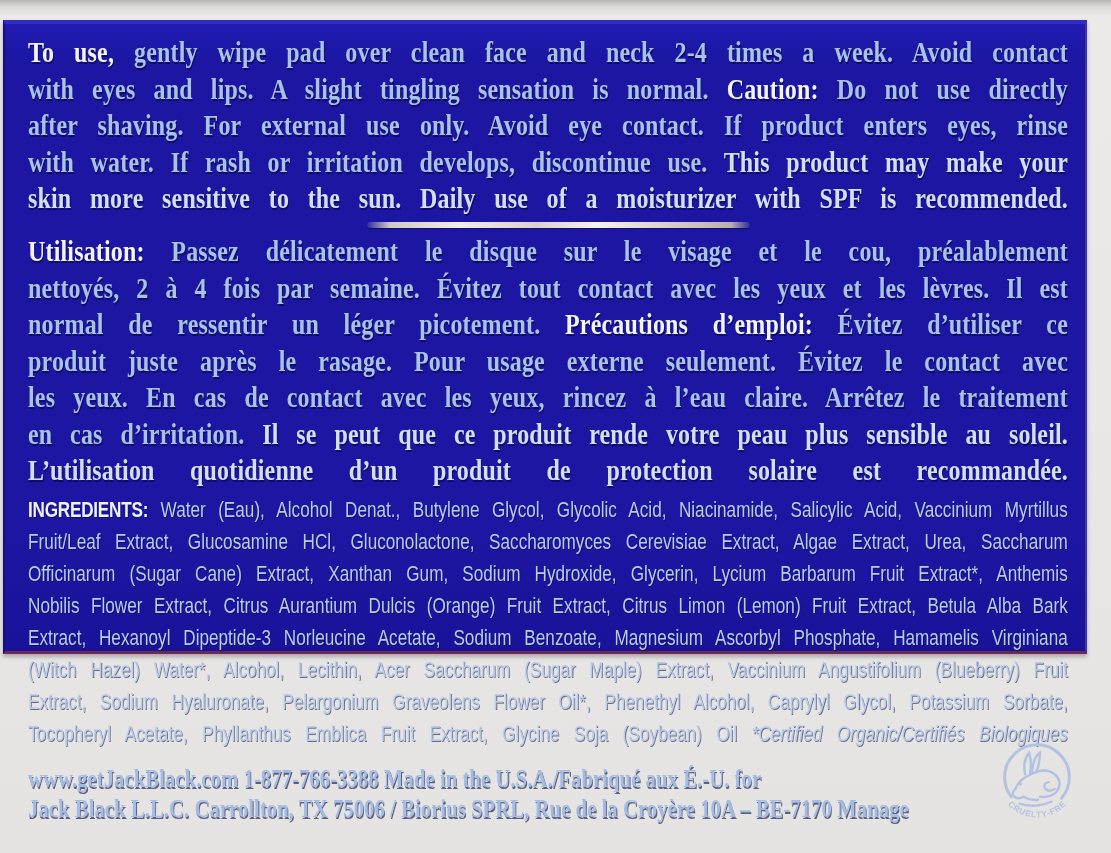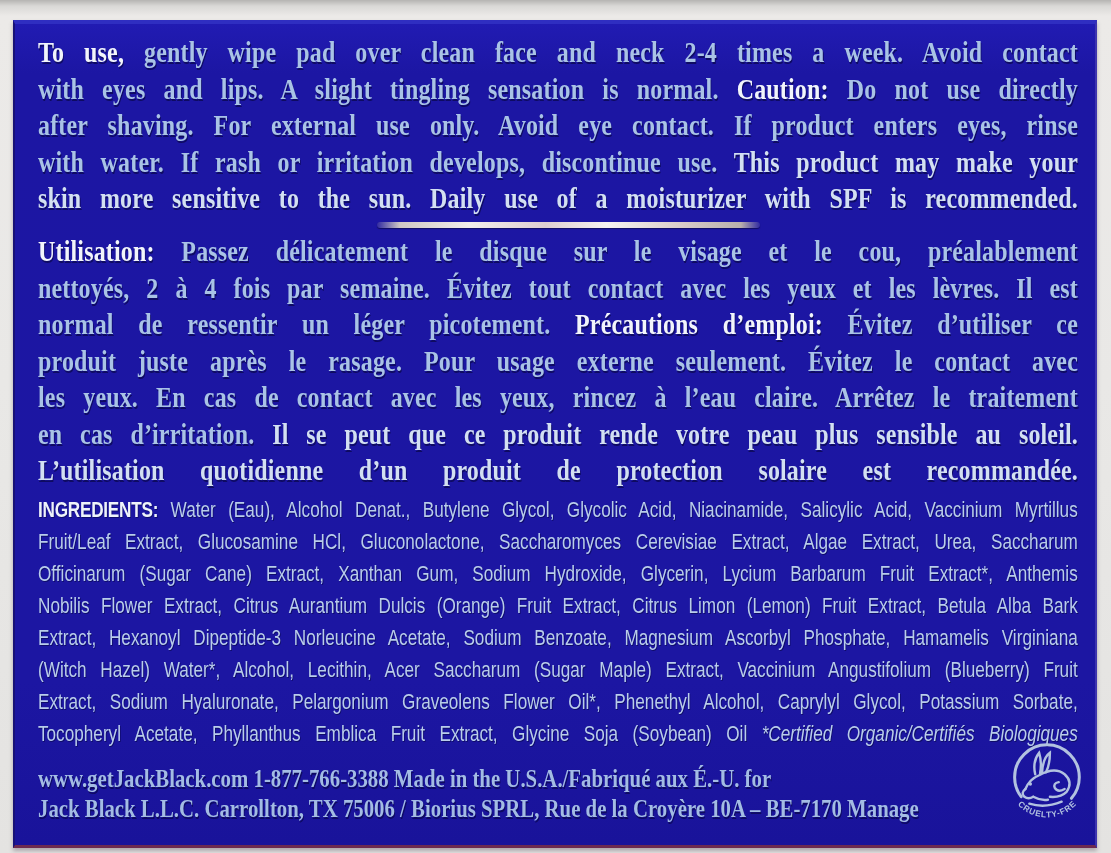--- a/index.html
+++ b/index.html
@@ -3,21 +3,21 @@
 <meta charset="utf-8">
 <style>
   html,body{margin:0;padding:0;}
   body{
     width:1111px;height:853px;overflow:hidden;
     font-family:"Liberation Serif", serif;
     background:linear-gradient(180deg,#b5b4b2 0px,#d9d8d6 6px,#eceae8 16px,#e9e8e6 45%,#e4e3e1 100%);
   }
   .stage{position:relative;width:1111px;height:853px;}
   .panel{
-    position:absolute;left:13px;top:20px;width:1084px;height:828px;
+    position:absolute;left:3px;top:20px;width:1084px;height:634px;
     box-sizing:border-box;
     background:linear-gradient(180deg,#211bb2 0%,#1c16a3 6%,#1c16a2 80%,#19139a 100%);
     border-top:4px solid #2f2ec1;
     border-bottom:3px solid #6d2a50;
     border-left:2px solid #181277;
     border-right:2px solid #3d34ae;
     box-shadow:0 3px 4px rgba(110,95,110,0.45);
   }
   
   .tblock{position:absolute;left:23px;transform-origin:0 0;}

